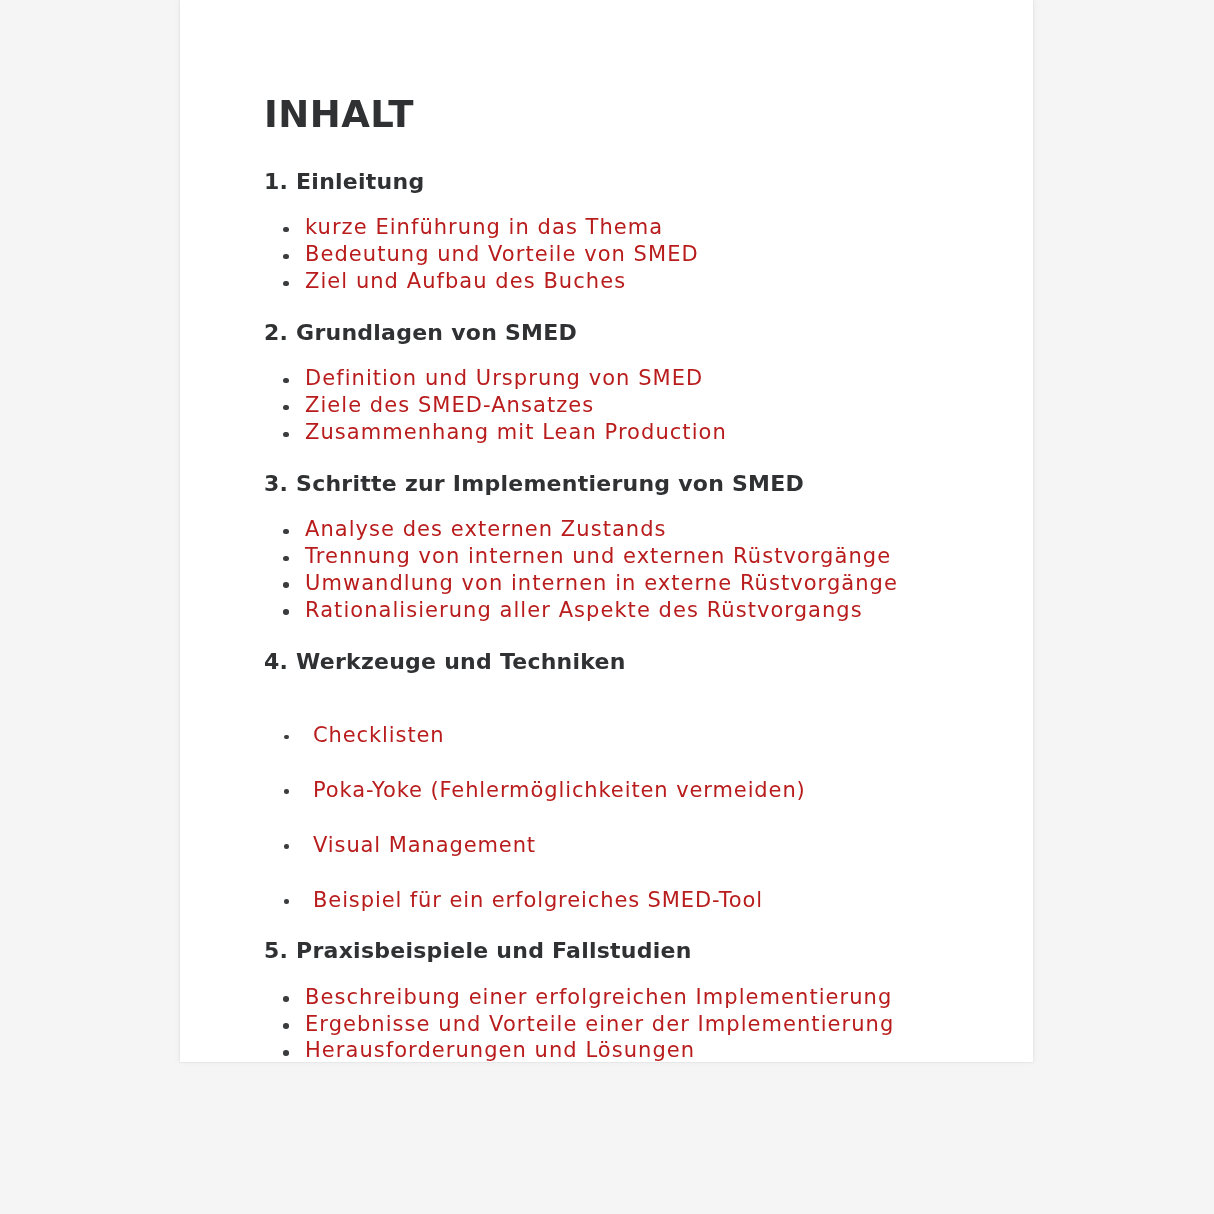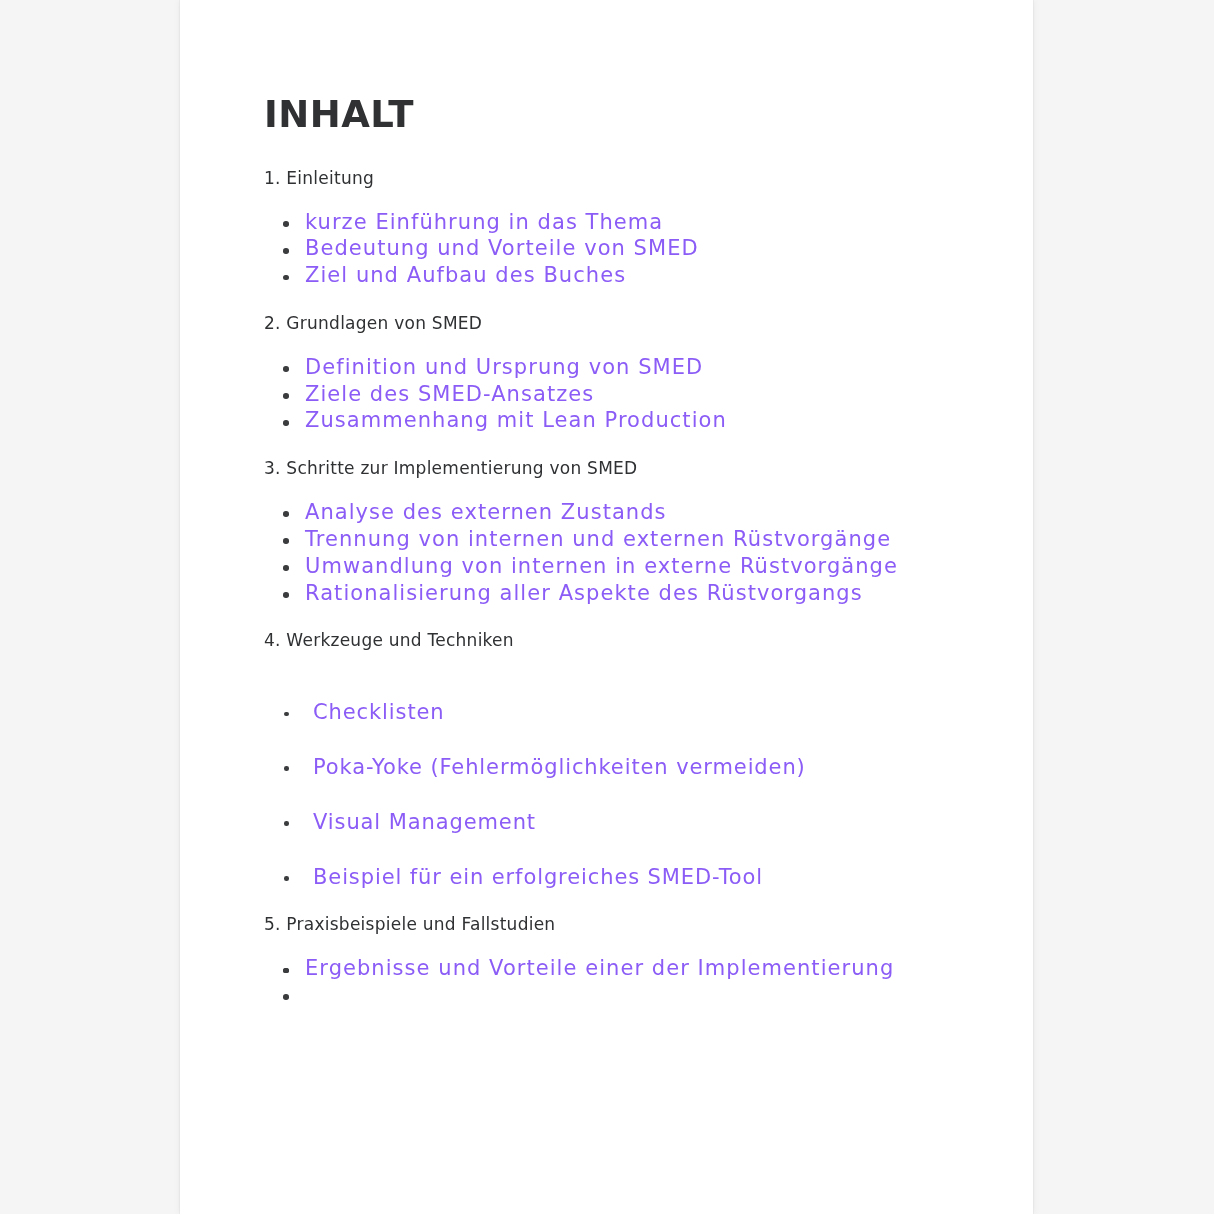--- a/index.html
+++ b/index.html
@@ -14,21 +14,21 @@
     font-family: "DejaVu Sans", "Liberation Sans", sans-serif;
     overflow: hidden;
   }
 
   
   #page-sheet {
     position: absolute;
     left: 180px;
     top: 0;
     width: 853px;
-    height: 1214px;
+    height: 1062px;
     background: #ffffff;
     box-shadow: 0 0 0 1px rgba(0,0,0,0.028), 2px 0 6px rgba(0,0,0,0.035),
                 -2px 0 6px rgba(0,0,0,0.035);
     box-sizing: border-box;
   }
 
   #doc-body {
     position: absolute;
     left: 84px;           
     top: 96px;
@@ -40,38 +40,38 @@
     font-size: 37px;
     font-weight: 700;
     color: #2f3133;
     letter-spacing: 0.5px;
     line-height: 1.0;
     margin: 0 0 36px 0;
   }
 
   
   .section-heading {
-    font-size: 17px;
-    font-weight: 400;
+    font-size: 22px;
+    font-weight: 700;
     color: #2f3133;
     letter-spacing: 0.25px;
     line-height: 1.15;
     margin: 0;
   }
 
   
   .bullet-list {
     list-style: none;
     margin: 0;
     padding: 0;
   }
   .bullet-item {
     position: relative;
     font-size: 21px;
-    color: #8b5cf6;
+    color: #b91c1c;
     letter-spacing: 1.05px;
     line-height: 1.28;
     padding-left: 41px;     
     margin: 0;
   }
   .bullet-item .bullet-dot {
     position: absolute;
     left: 19px;
     top: 0.60em;
     width: 5.5px;
@@ -145,21 +145,21 @@
             <li class="bullet-item"><span class="bullet-dot"></span><span>Poka-Yoke (Fehlermöglichkeiten vermeiden)</span></li>
             <li class="bullet-item"><span class="bullet-dot"></span><span>Visual Management</span></li>
             <li class="bullet-item"><span class="bullet-dot"></span><span>Beispiel für ein erfolgreiches SMED-Tool</span></li>
           </ul>
           <div class="gap-section"></div>
         </div>
         <div class="section-block">
           <div class="section-heading">5. Praxisbeispiele und Fallstudien</div>
           <div class="gap-head-list"></div>
           <ul class="bullet-list">
-            <li class="bullet-item"><span class="bullet-dot"></span></li>
+            <li class="bullet-item"><span class="bullet-dot"></span><span>Beschreibung einer erfolgreichen Implementierung</span></li>
             <li class="bullet-item"><span class="bullet-dot"></span><span>Ergebnisse und Vorteile einer der Implementierung</span></li>
-            <li class="bullet-item"><span class="bullet-dot"></span></li>
+            <li class="bullet-item"><span class="bullet-dot"></span><span>Herausforderungen und Lösungen</span></li>
           </ul>
         </div>
       </div>
 
   </div>
 </div>
 
 </body></html>

